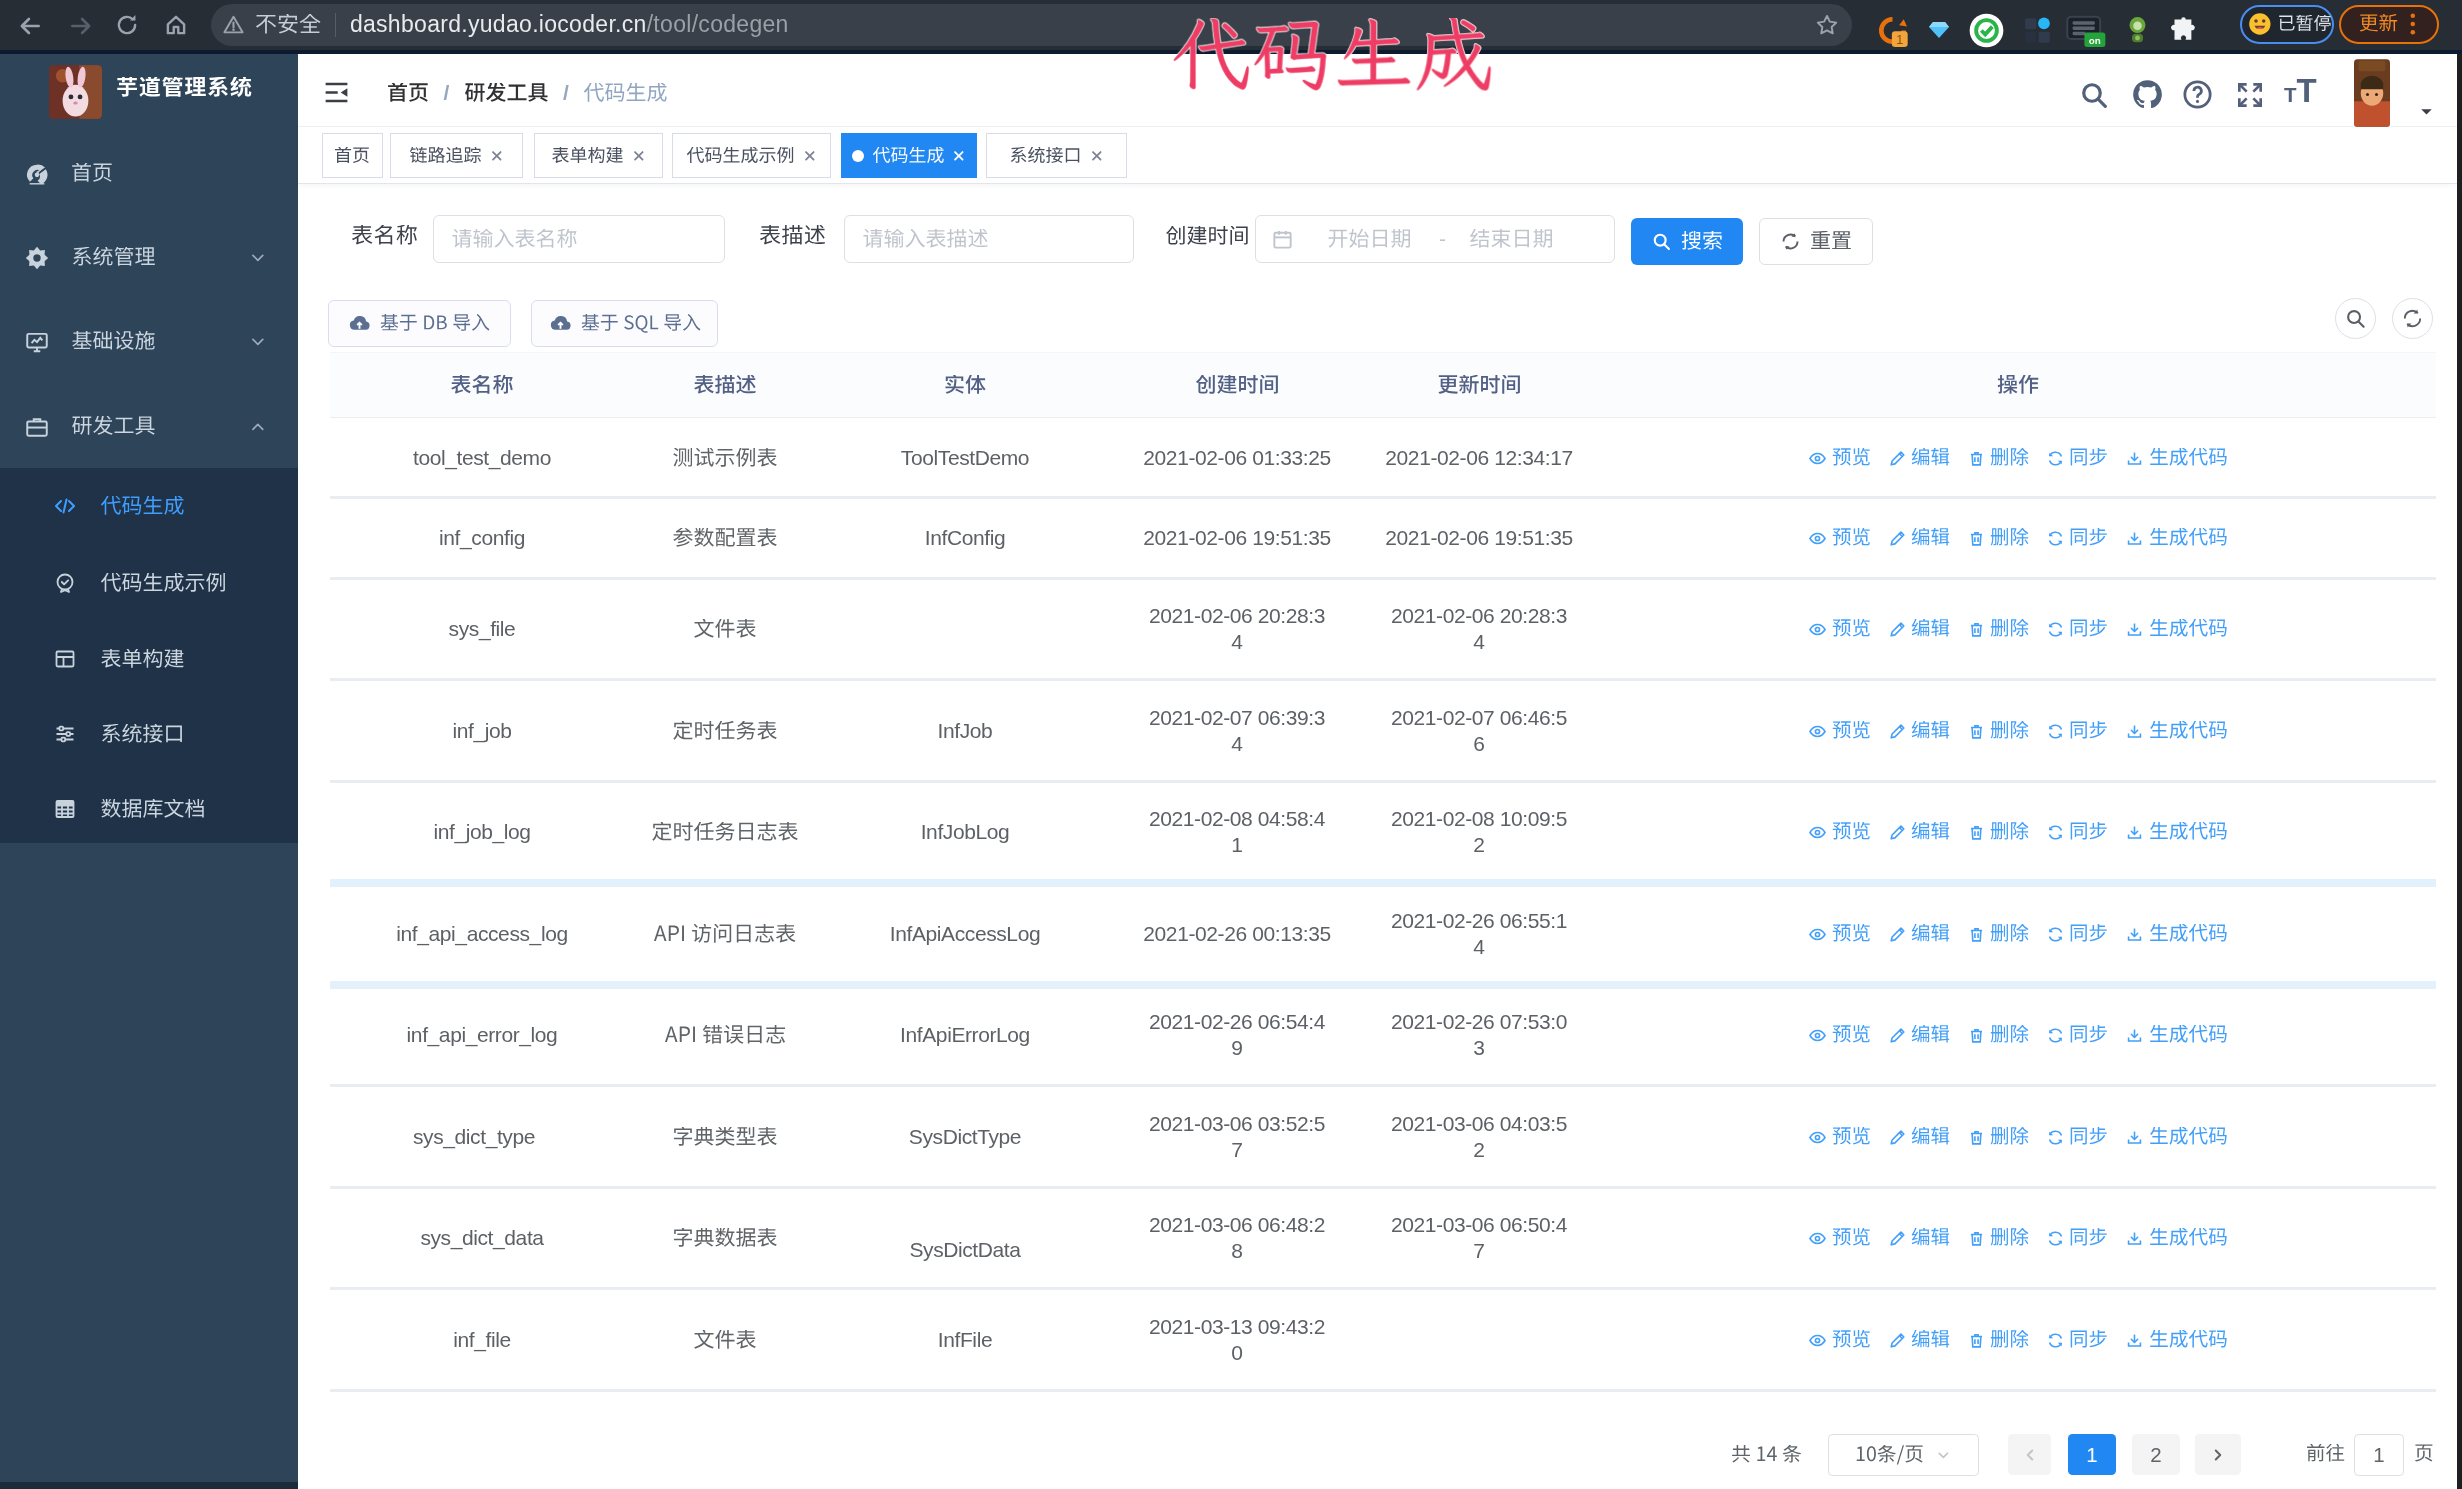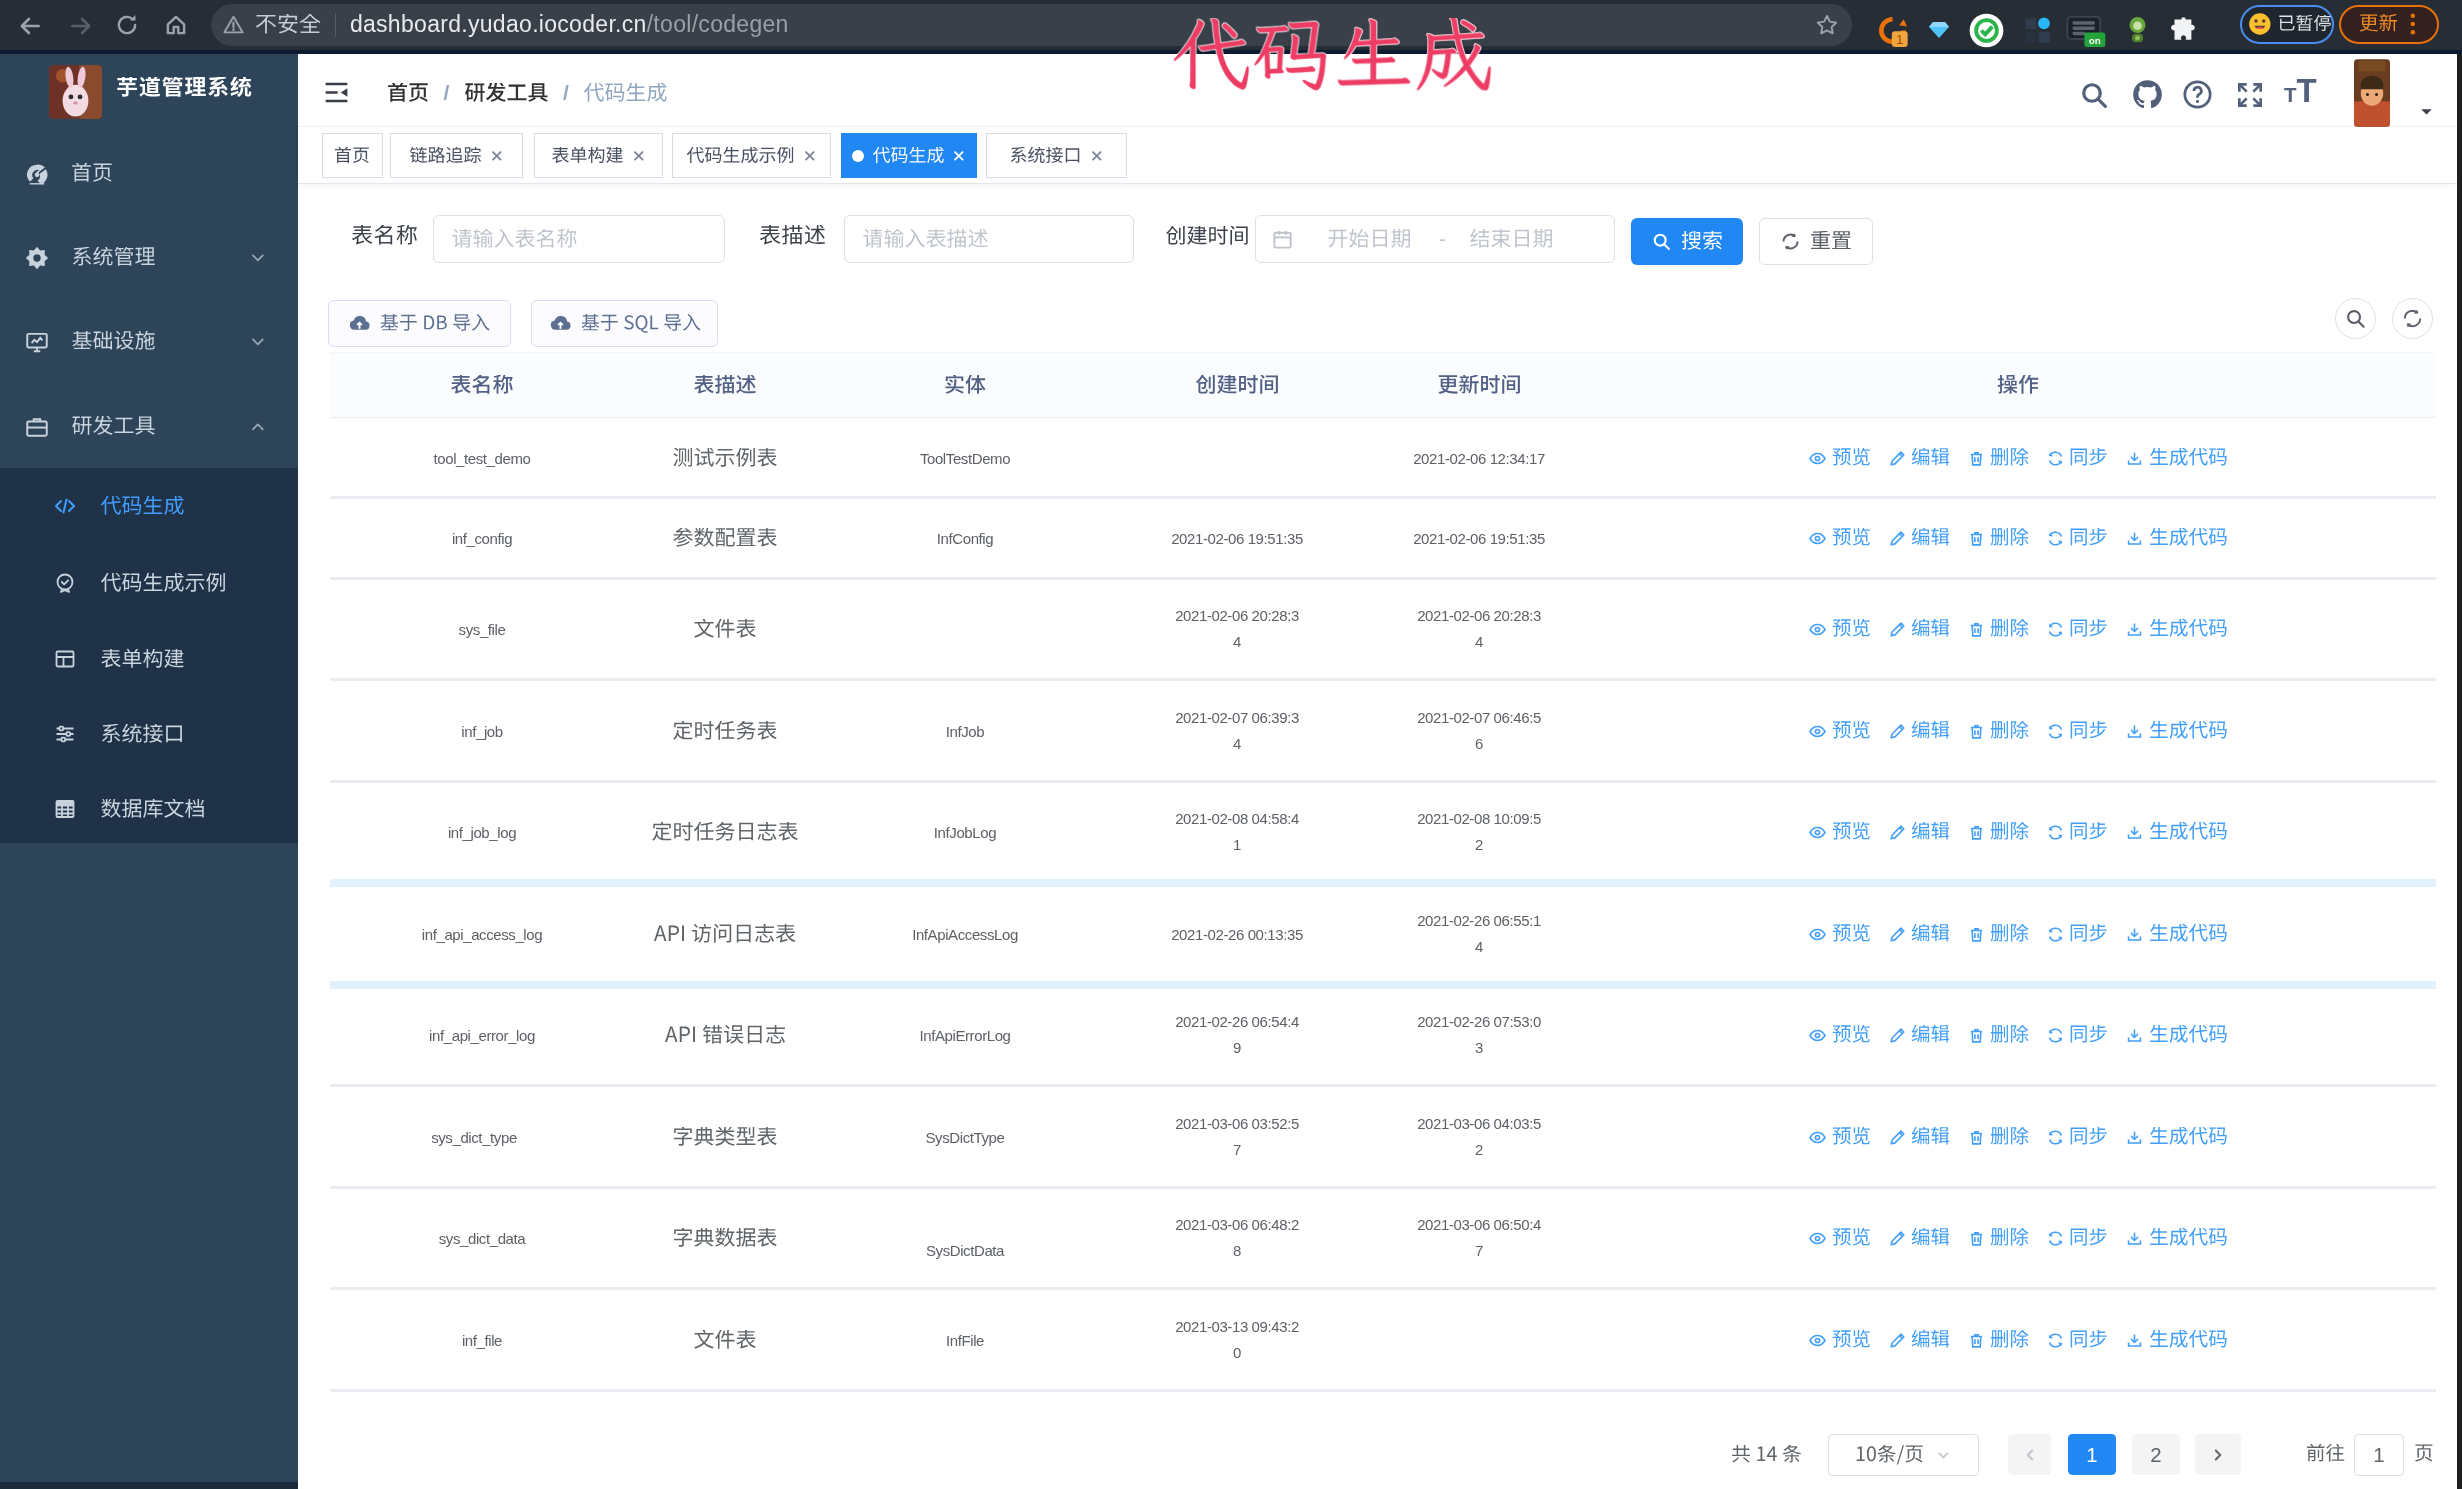--- a/index.html
+++ b/index.html
@@ -17,21 +17,21 @@
 
 #main{position:absolute;left:298px;top:54px;width:2159px;height:1436px;background:#fff}
 #navbar{position:absolute;left:0;top:0;width:2159px;height:73px;background:#fff;border-bottom:0.8px solid #eef1f4}
 #tags{position:absolute;left:0;top:73px;width:2159px;height:57px;background:#fff;border-bottom:1.5px solid #e2e6ec;box-shadow:0 1.5px 4.5px rgba(0,0,0,.04)}
 .tag{position:absolute;top:6px;height:45px;border:0.8px solid #d8dce5;background:#fff;display:flex;align-items:center;justify-content:center;gap:7.6px}
 
 .inp{position:absolute;height:48px;border:1.5px solid #dcdfe6;border-radius:6px;background:#fff;display:flex;align-items:center}
 .btn{position:absolute;height:47px;border-radius:6px;display:flex;align-items:center;justify-content:center;gap:9px}
 
 .cell{position:absolute;display:flex;align-items:center;justify-content:center;text-align:center}
-.lat{font-size:15px;color:#5d6166;letter-spacing:-0.4px}
+.lat{font-size:21px;color:#5d6166;letter-spacing:-0.4px}
 .link{display:flex;align-items:center;gap:4.5px}
 </style></head><body>
 <svg width="0" height="0" style="position:absolute">
     <defs>
       <path id="g0" d="M559 -478C678 -398 828 -280 899 -203L960 -261C885 -338 733 -450 615 -526ZM69 -770V-693H514C415 -522 243 -353 44 -255C60 -238 83 -208 95 -189C234 -262 358 -365 459 -481V78H540V-584C566 -619 589 -656 610 -693H931V-770Z"></path>
       <path id="g1" d="M414 -823C430 -793 447 -756 461 -725H93V-522H168V-654H829V-522H908V-725H549C534 -758 510 -806 491 -842ZM656 -378C625 -297 581 -232 524 -178C452 -207 379 -233 310 -256C335 -292 362 -334 389 -378ZM299 -378C263 -320 225 -266 193 -223C276 -195 367 -162 456 -125C359 -60 234 -18 82 9C98 25 121 59 130 77C293 42 429 -10 536 -91C662 -36 778 23 852 73L914 8C837 -41 723 -96 599 -148C660 -209 707 -285 742 -378H935V-449H430C457 -499 482 -549 502 -596L421 -612C401 -561 372 -505 341 -449H69V-378Z"></path>
       <path id="g2" d="M493 -851C392 -692 209 -545 26 -462C45 -446 67 -421 78 -401C118 -421 158 -444 197 -469V-404H461V-248H203V-181H461V-16H76V52H929V-16H539V-181H809V-248H539V-404H809V-470C847 -444 885 -420 925 -397C936 -419 958 -445 977 -460C814 -546 666 -650 542 -794L559 -820ZM200 -471C313 -544 418 -637 500 -739C595 -630 696 -546 807 -471Z"></path>
       <path id="g3" d="M93 -778V-703H747V-440H222V-605H146V-102C146 22 197 52 359 52C397 52 695 52 735 52C900 52 933 -3 952 -187C930 -191 896 -204 876 -218C862 -57 845 -22 736 -22C668 -22 408 -22 355 -22C245 -22 222 -37 222 -101V-366H747V-316H825V-778Z"></path>
       <path id="g4" d="M565 -773V-623C565 -541 557 -433 493 -352C509 -345 538 -326 551 -314C604 -380 623 -473 629 -554H764V-316H834V-554H951V-615H632V-622V-722C734 -730 846 -746 924 -770L882 -826C807 -801 676 -782 565 -773ZM246 -98H755V-15H246ZM246 -153V-235H755V-153ZM175 -294V80H246V45H755V78H829V-294ZM55 -442 61 -379 291 -404V-314H361V-412L514 -429L513 -486L361 -471V-546H519V-607H361V-672H291V-607H162C189 -639 217 -675 243 -714H517V-773H281L309 -822L234 -843C224 -819 212 -796 200 -773H53V-714H165C144 -681 125 -655 116 -644C98 -620 81 -604 65 -601C74 -581 85 -547 89 -532C98 -540 128 -546 170 -546H291V-464Z"></path>
       <path id="g5" d="M467 -578H795V-494H467ZM398 -632V-440H867V-632ZM309 -377V-214H375V-315H883V-214H951V-377ZM564 -825C578 -803 592 -775 603 -750H325V-686H951V-750H684C672 -779 651 -817 632 -845ZM398 -240V-179H594V-5C594 7 590 11 574 12C559 12 503 12 443 11C453 30 463 56 467 76C545 76 596 76 629 67C661 56 669 36 669 -3V-179H860V-240ZM263 -838C211 -687 124 -537 32 -439C45 -422 66 -383 74 -365C103 -397 132 -434 159 -475V79H228V-588C268 -661 303 -739 332 -817Z"></path>
@@ -820,20 +820,23 @@
         <use href="#g105" x="0"></use>
         <use href="#g106" x="1000"></use>
         <use href="#g32" x="2000"></use>
         <use href="#g33" x="3000"></use>
         <use href="#g34" x="4000"></use>
       </svg>
     </div>
     <div class="cell" style="left:517px;top:364px;width:300px;height:80px">
       <span class="lat">ToolTestDemo</span>
     </div>
+    <div class="cell" style="left:818px;top:364px;width:242px;height:80px">
+      <span class="lat">2021-02-06 01:33:25</span>
+    </div>
     <div class="cell" style="left:1060px;top:364px;width:242px;height:80px">
       <span class="lat">2021-02-06 12:34:17</span>
     </div>
     <div class="cell" style="left:1302px;top:364px;width:836px;height:80px">
       <div class="row" style="gap:16.7px">
         <span class="link">
           <svg width="19" height="19" viewBox="0 0 24 24" fill="none">
             <path d="M2.5 12c2.5-4.2 5.8-6.3 9.5-6.3s7 2.1 9.5 6.3c-2.5 4.2-5.8 6.3-9.5 6.3S5 16.2 2.5 12z" stroke="#419ef9" stroke-width="2"></path>
             <circle cx="12" cy="12" r="2.6" stroke="#419ef9" stroke-width="2"></circle>
           </svg>

